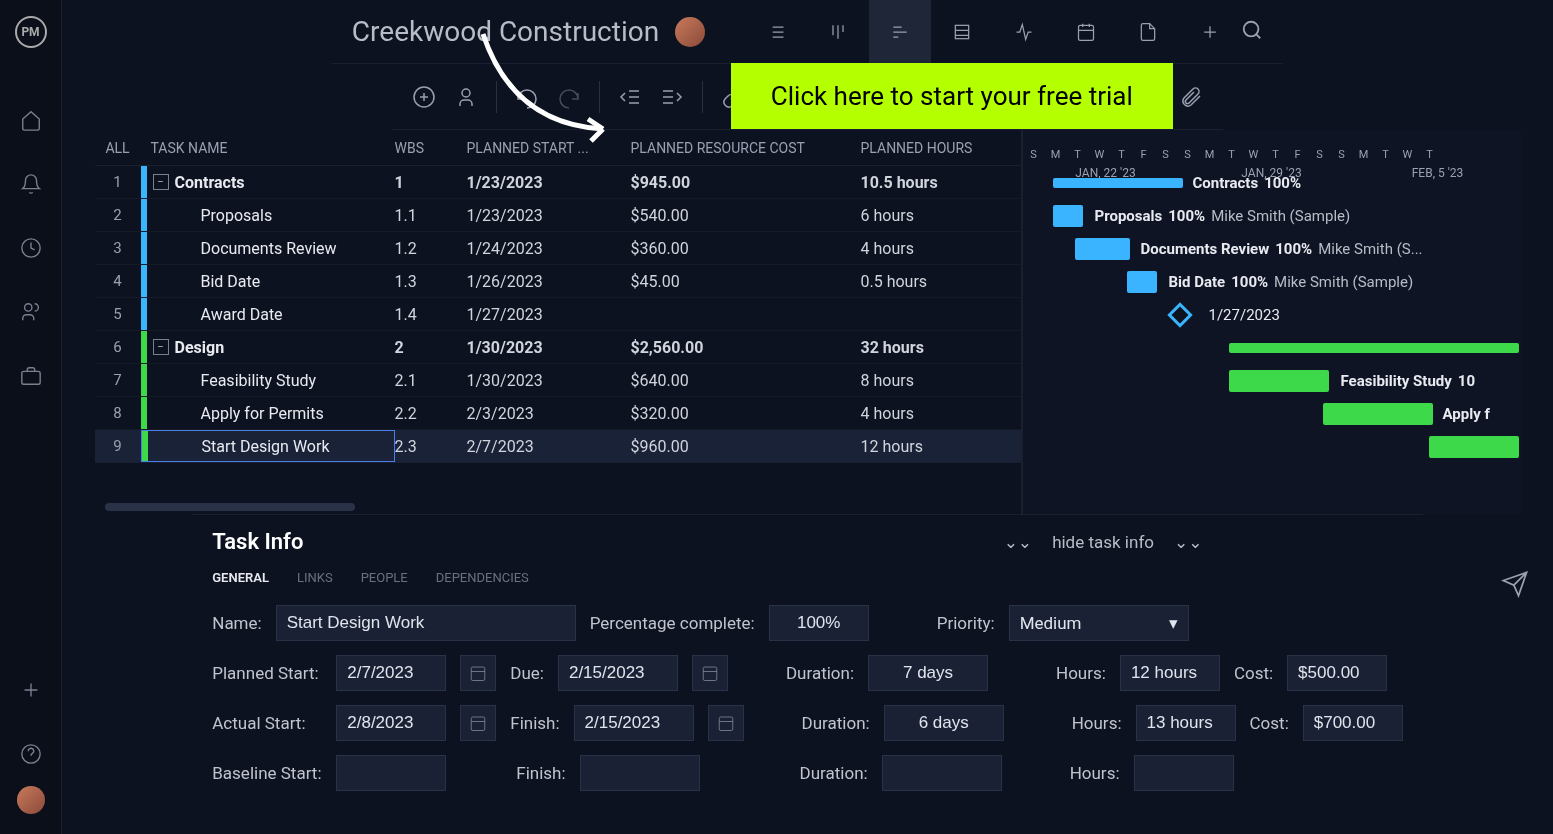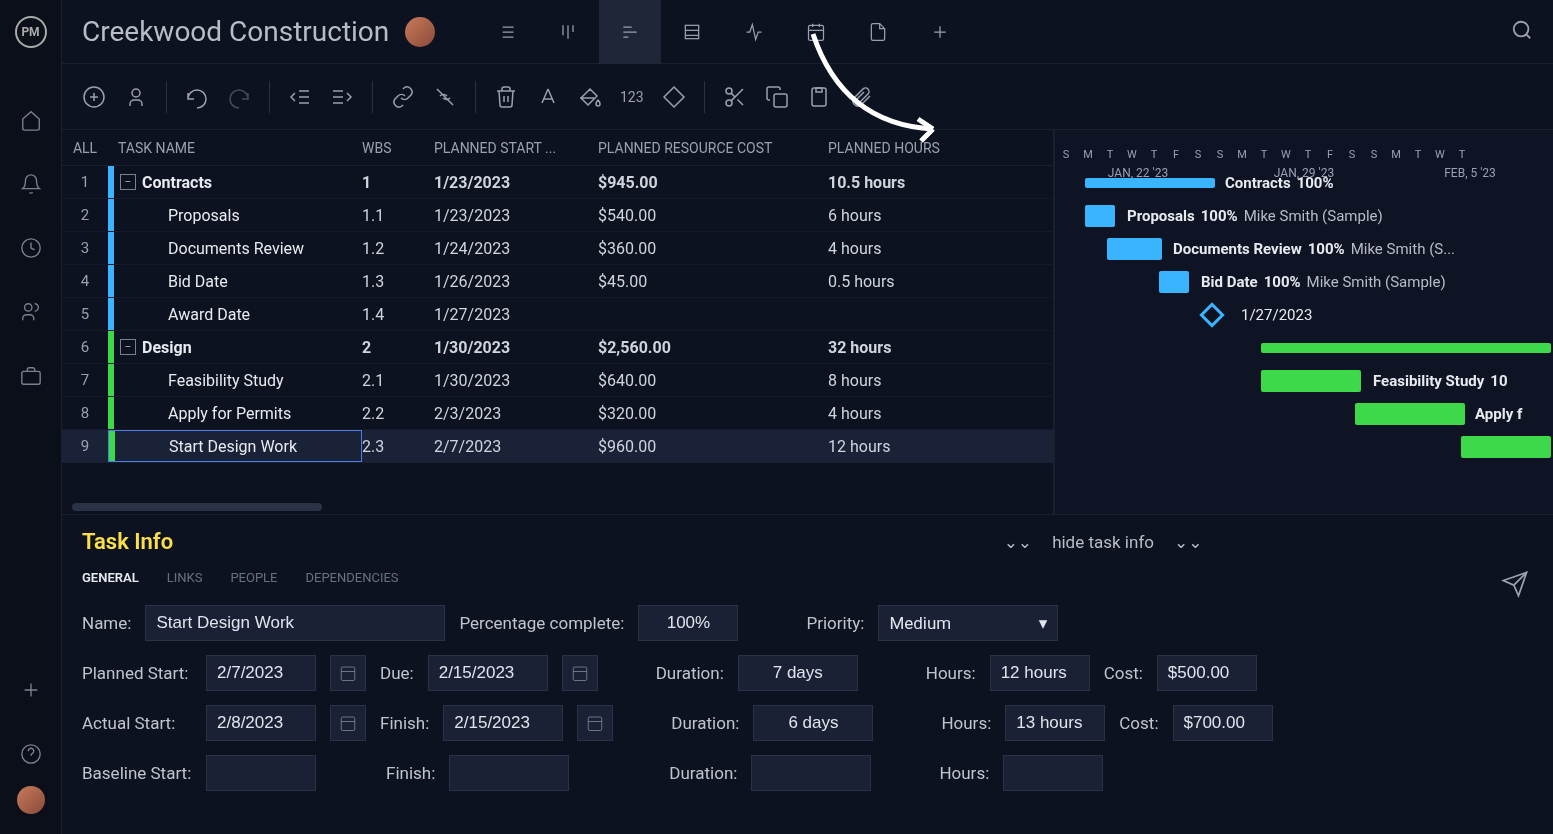--- a/index.html
+++ b/index.html
@@ -26,21 +26,21 @@
   display:flex; align-items:center; justify-content:center; font-size:12px; font-weight:700; color:#aaa;
   margin-bottom: 40px;
 }
 .rail-icon {
   width: 28px; height: 28px; display:flex; align-items:center; justify-content:center;
   color:#7a8090; margin: 18px 0; cursor:pointer;
 }
 .rail-icon svg { width:22px; height:22px; stroke:currentColor; fill:none; stroke-width:1.5; }
 .rail-spacer { flex:1; }
 .rail-avatar { width:28px; height:28px; border-radius:50%; background:linear-gradient(135deg,#c97a5a,#8a4a3a); margin-bottom:20px;}
-.main { flex:1; display:flex; flex-direction:column; }
+.main { flex:1; display:flex; flex-direction:column;align-items:center; }
 .topbar {
   height: 64px; display:flex; align-items:center; padding:0 20px;
   border-bottom:1px solid #1a2030;
 }
 .project-title { font-size:28px; color:#b8bcc6; font-weight:400; margin-right:16px;}
 .topbar-avatar { width:30px; height:30px; border-radius:50%; background:linear-gradient(135deg,#c97a5a,#8a4a3a); margin-right:40px;}
 .view-tabs { display:flex; gap:0; }
 .view-tab {
   width:62px; height:64px; display:flex; align-items:center; justify-content:center;
   color:#9aa0b0; cursor:pointer;
@@ -111,21 +111,21 @@
 .gbar-summary-green { height:10px; background:#3dd94a; }
 .glabel { position:absolute; font-size:15px; color:#e8eaf0; white-space:nowrap; display:flex; gap:6px; align-items:center;}
 .glabel .pct { font-weight:700; }
 .glabel .assignee { color:#b8bcc6; font-weight:400; }
 .diamond { width:18px; height:18px; border:3px solid #3bb4ff; transform:rotate(45deg); position:absolute; background:#0d1220; }
 .task-info-panel {
   height:320px;
   border-top:1px solid #1a2030; padding:14px 20px 0; overflow:hidden;
 }
 .ti-header { display:flex; align-items:center; margin-bottom:16px; }
-.ti-title { font-size:22px; font-weight:600; color:#fde047; }
+.ti-title { font-size:22px; font-weight:600; color:#ffffff; }
 .ti-toggle { margin-left:auto; margin-right:auto; color:#b8bcc6; font-size:17px; display:flex; gap:20px; align-items:center; cursor:pointer; padding-left:500px;}
 .ti-tabs { display:flex; gap:28px; font-size:13px; margin-bottom:20px; }
 .ti-tab { color:#6a7080; cursor:pointer; }
 .ti-tab.active { color:#e8eaf0; font-weight:600; }
 .ti-form { display:flex; flex-direction:column; gap:14px; font-size:17px; }
 .ti-row { display:flex; align-items:center; gap:14px; }
 .ti-label { color:#c0c4ce; }
 .ti-input {
   background:#1a2134; border:1px solid #2a3248; color:#e0e4ec; padding:6px 10px;
   font-size:17px; height:36px;
@@ -335,20 +335,21 @@
         </div>
       <div class="tool-btn">
           <svg viewBox="0 0 24 24">
             <path d="M21 11l-9 9a5 5 0 01-7-7l9-9a3.5 3.5 0 015 5l-9 9a2 2 0 01-3-3l8-8"></path>
           </svg>
         </div>
       <svg class="arrow-svg" width="150" height="130" viewBox="0 0 150 130">
           <path d="M10 10 Q 40 100 130 105" stroke="#fff" stroke-width="5" fill="none"></path>
           <path d="M130 105 l-15 -10 M130 105 l-12 12" stroke="#fff" stroke-width="5" fill="none"></path>
         </svg>
+      <div class="cta-banner">Click here to start your free trial</div>
     </div>
 
     <div class="content">
       <div class="grid-pane">
         <div class="grid-header">
           <div class="col-all">ALL</div>
           <div class="col-name">TASK NAME</div>
           <div class="col-wbs">WBS</div>
           <div class="col-start">PLANNED START ...</div>
           <div class="col-cost">PLANNED RESOURCE COST</div>

